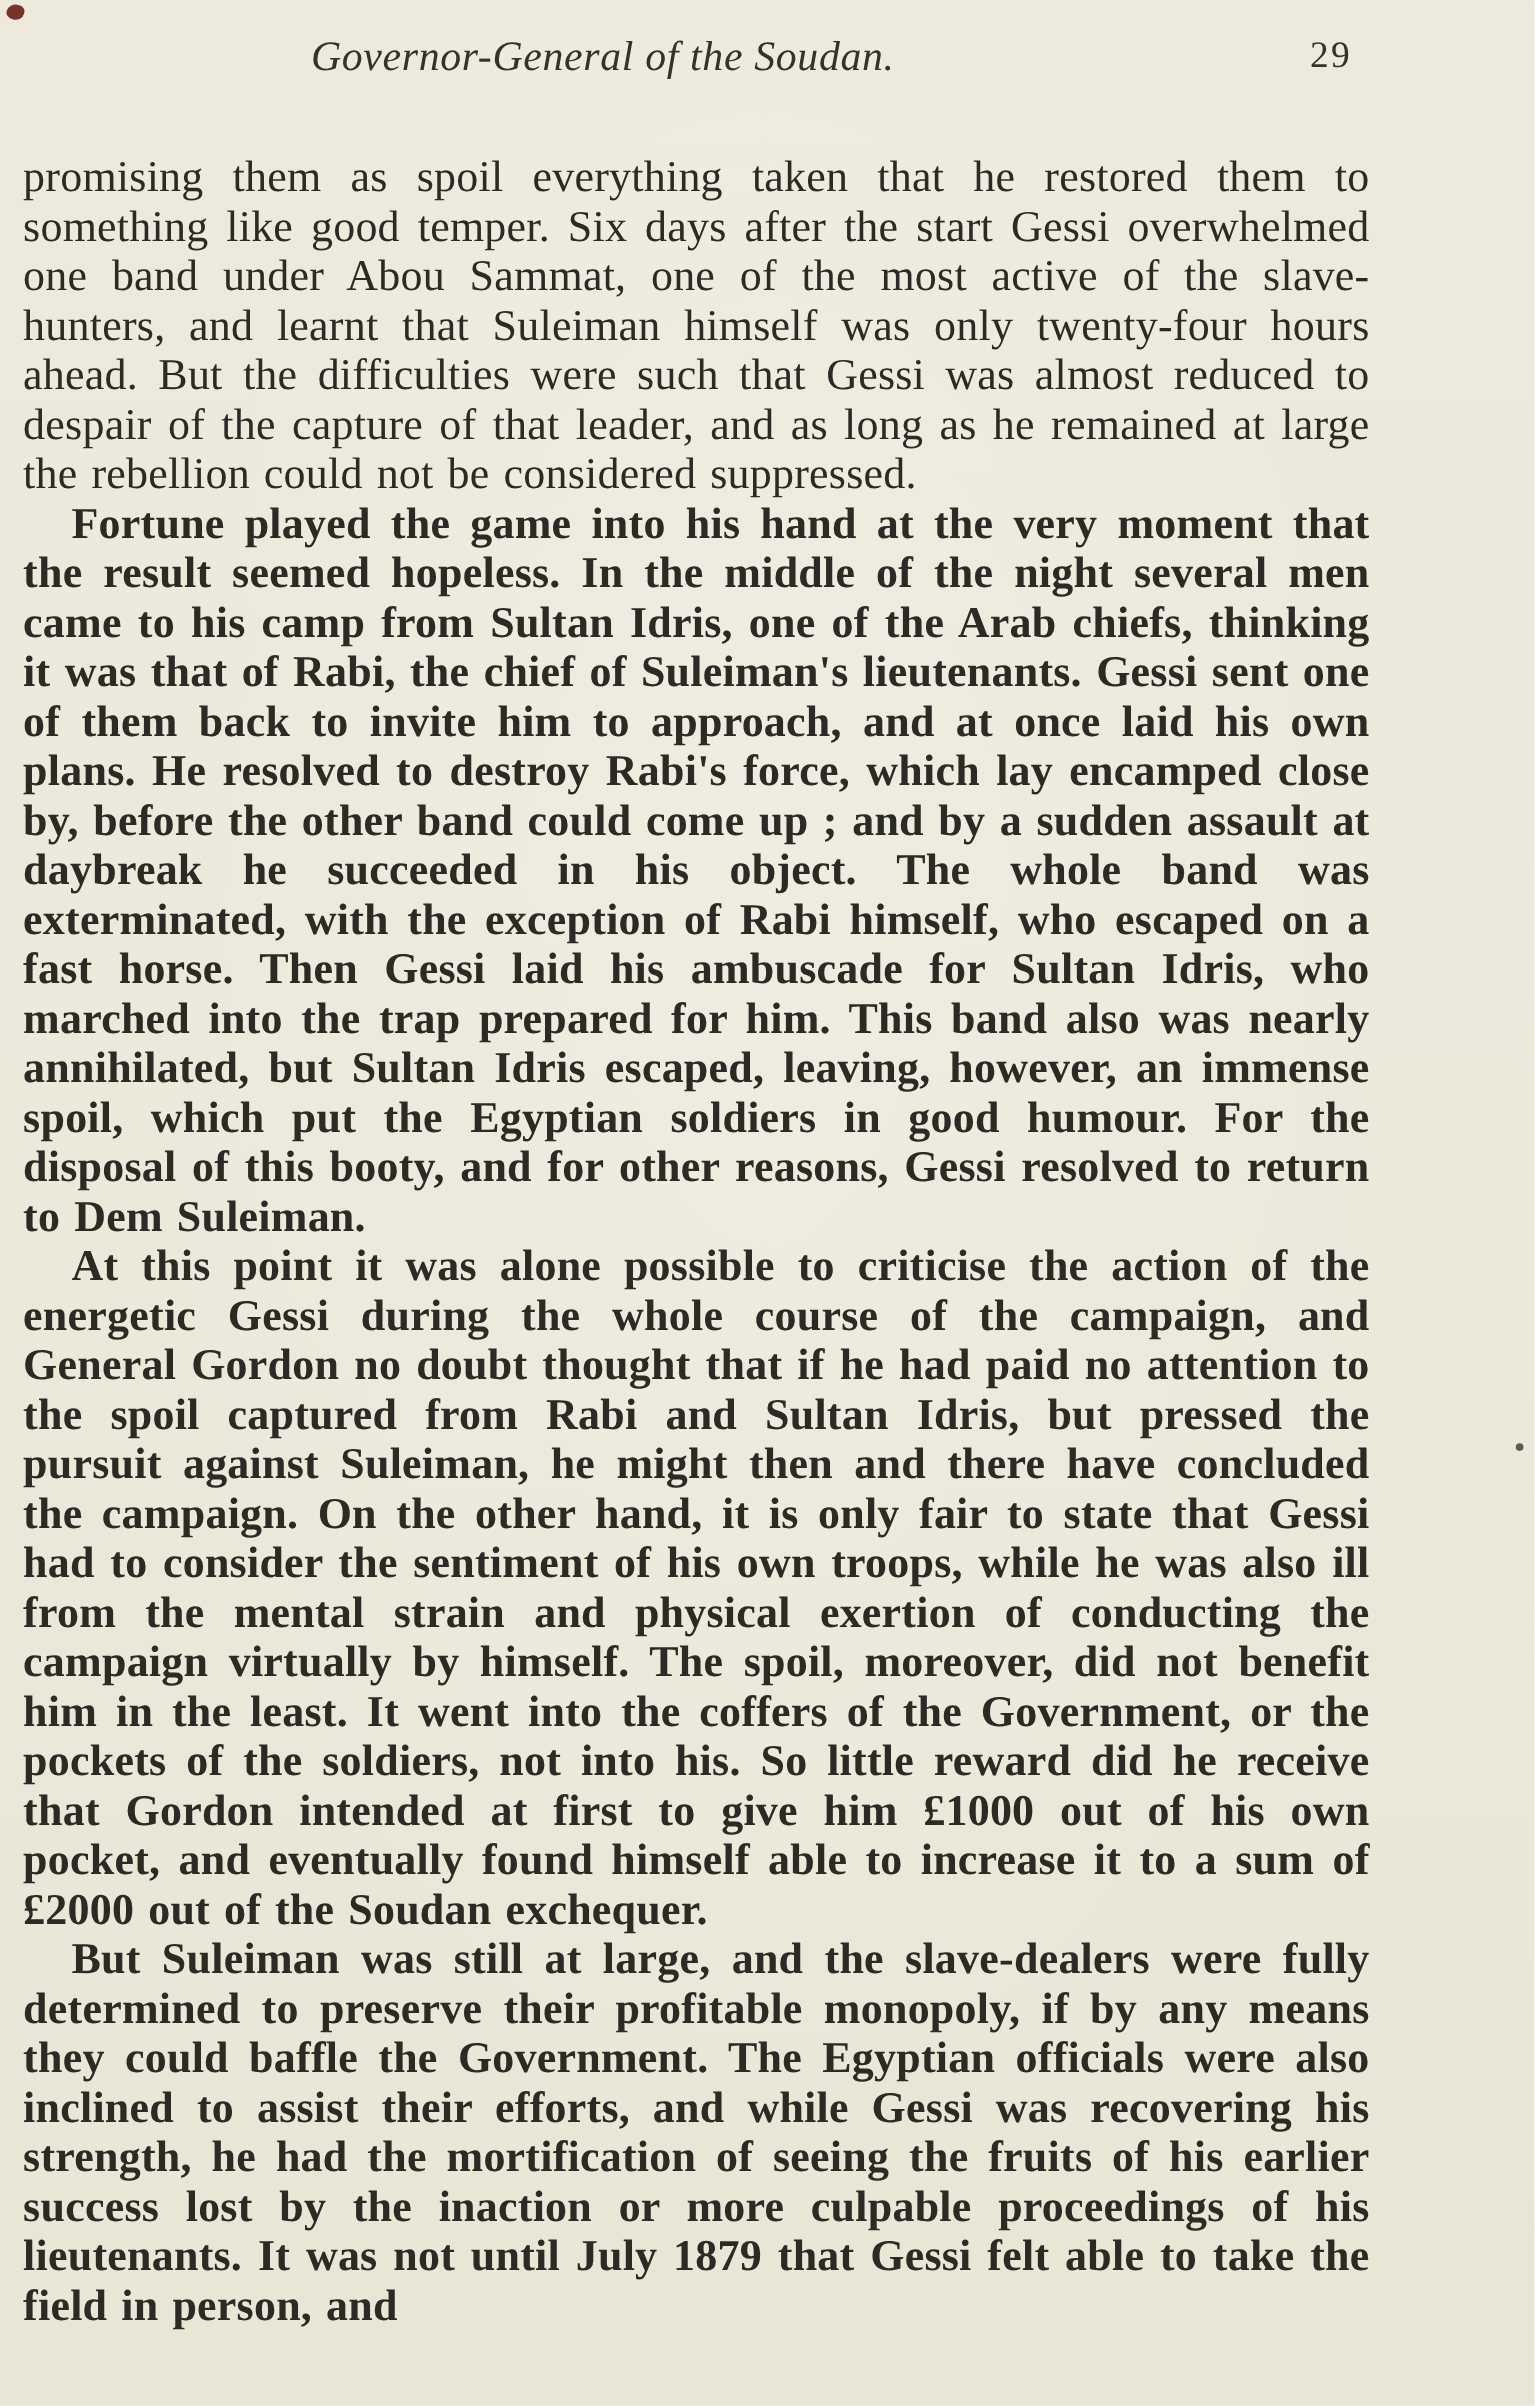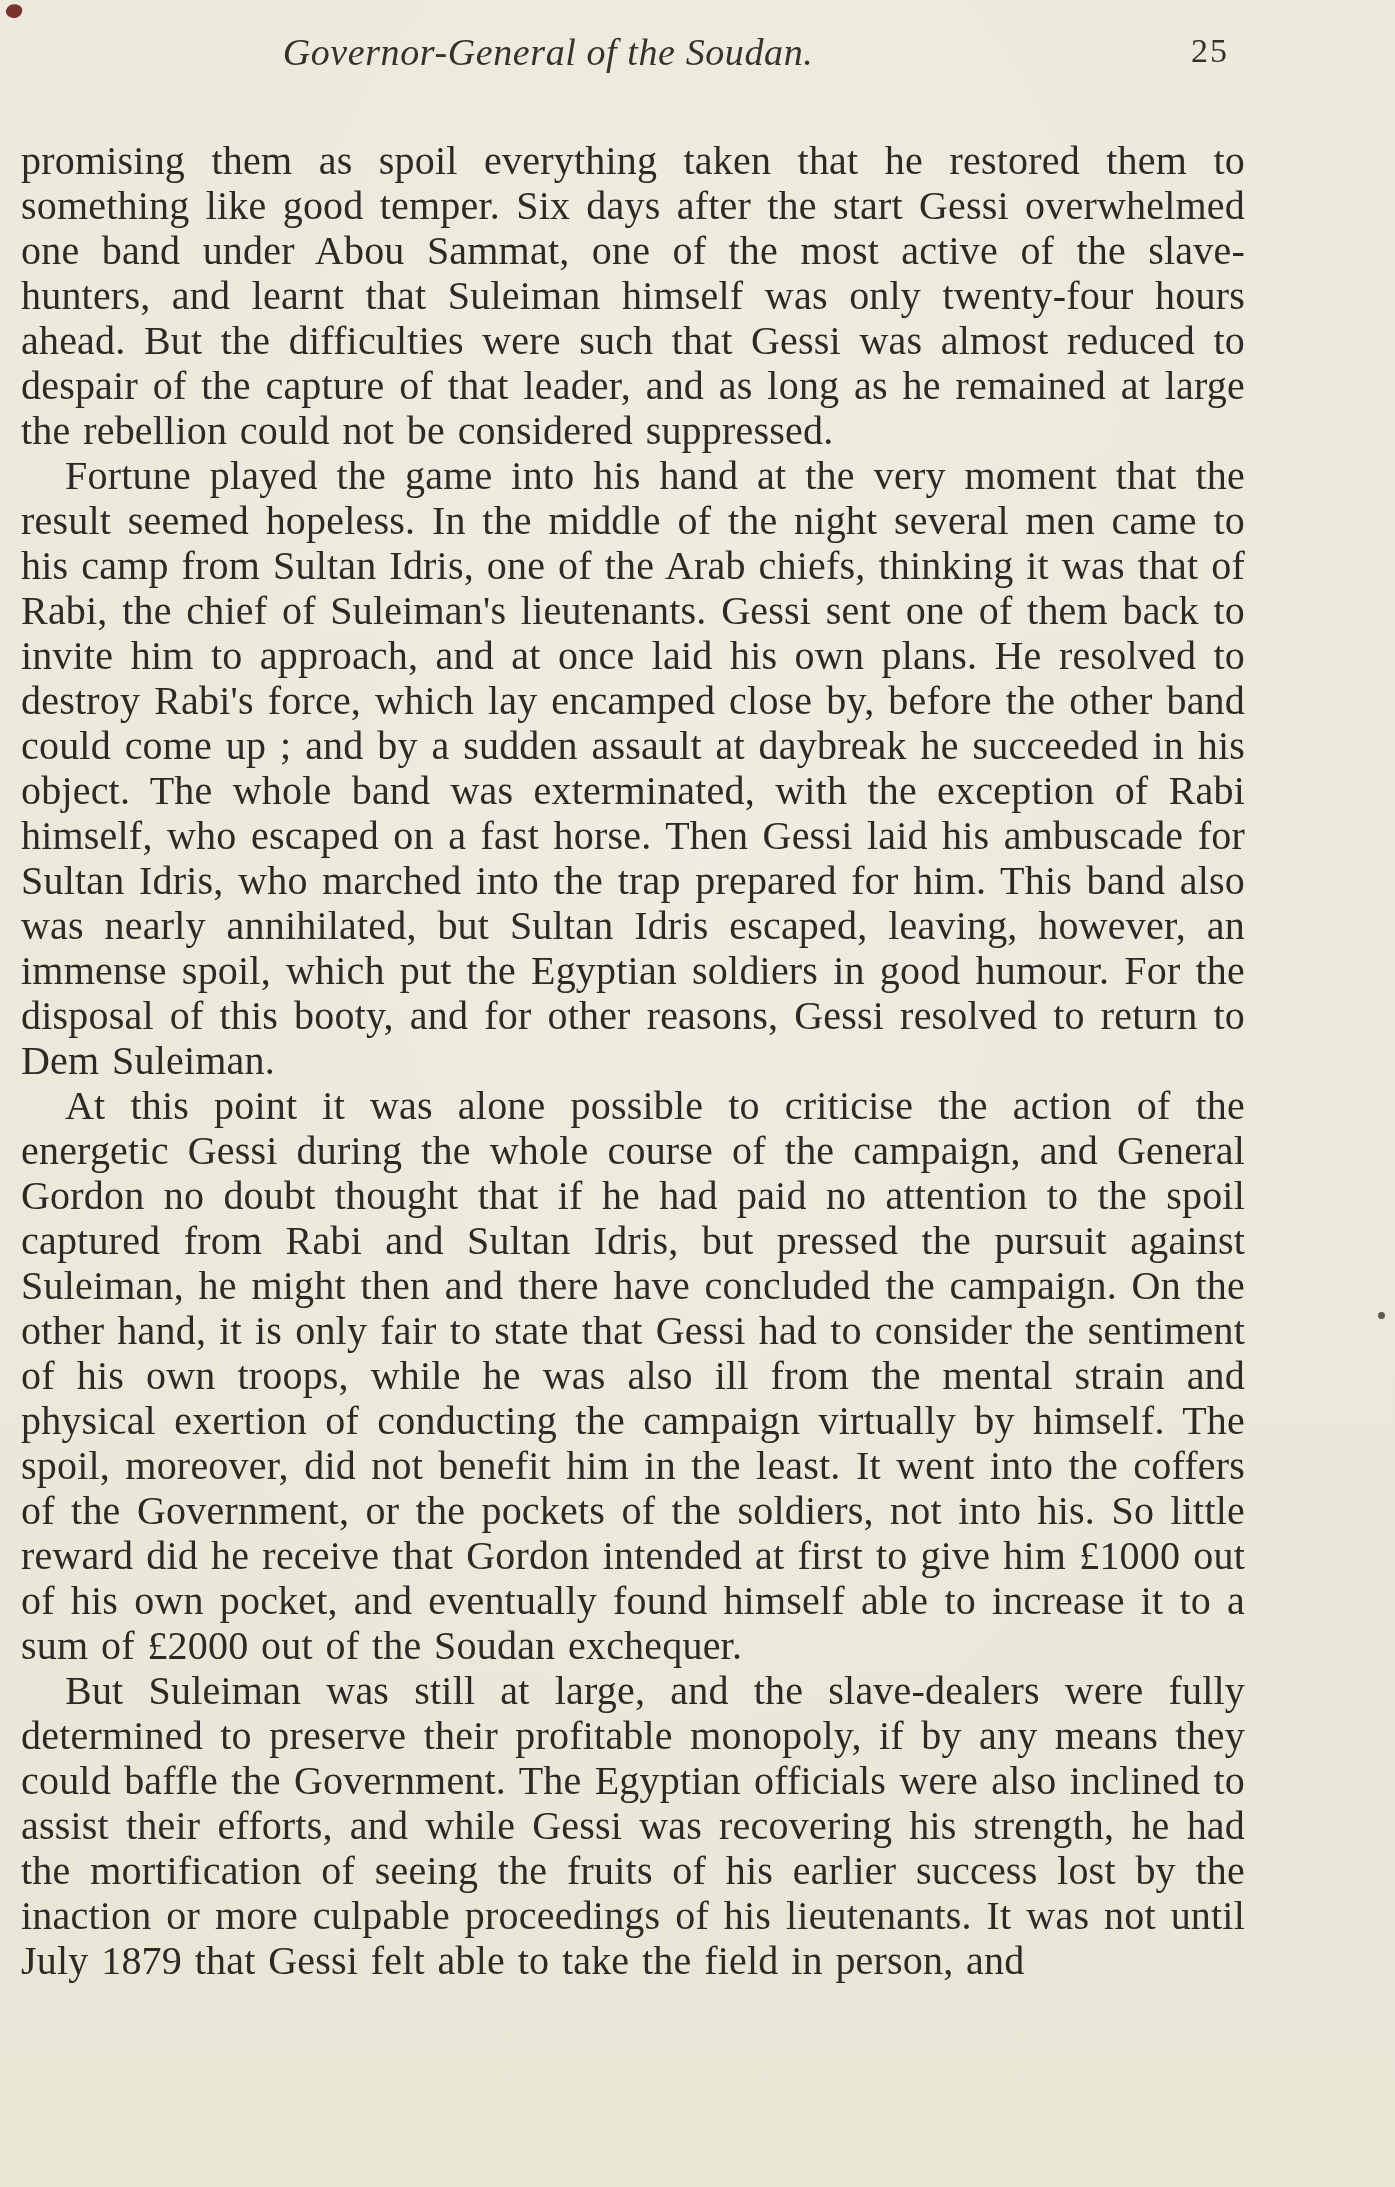--- a/index.html
+++ b/index.html
@@ -40,21 +40,21 @@
     color: #33322b;
   }
   .body-text p {
     margin: 0;
     font-size: 40px;
     line-height: 45px;
     text-align: justify;
     letter-spacing: 0.2px;
     word-spacing: 2.5px;
   }
-  .body-text p.indent { text-indent: 44px; }
+  .body-text p.indent { text-indent: 44px; font-weight: bold; }
   .blemish-corner {
     position: absolute;
     top: 4px;
     left: 6px;
     width: 16px;
     height: 14px;
     background: #6b1f18;
     border-radius: 60% 40% 55% 45%;
     transform: rotate(14deg);
     opacity: 0.9;
@@ -73,21 +73,21 @@
 </head>
 <body>
 
 <div class="page">
 
   <span class="blemish-corner"></span>
   <span class="speck-right"></span>
 
   <div class="header">
     <div class="header-title">Governor-General of the Soudan.</div>
-    <div class="page-number">25</div>
+    <div class="page-number">29</div>
   </div>
 
   <div class="body-text">
     <p>promising them as spoil everything taken that he restored them to something like good temper.  Six days after the start Gessi overwhelmed one band under Abou Sammat, one of the most active of the slave-hunters, and learnt that Suleiman himself was only twenty-four hours ahead.  But the difficulties were such that Gessi was almost reduced to despair of the capture of that leader, and as long as he remained at large the rebellion could not be considered suppressed.</p>
     <p class="indent">Fortune played the game into his hand at the very moment that the result seemed hopeless.  In the middle of the night several men came to his camp from Sultan Idris, one of the Arab chiefs, thinking it was that of Rabi, the chief of Suleiman's lieutenants.  Gessi sent one of them back to invite him to approach, and at once laid his own plans. He resolved to destroy Rabi's force, which lay encamped close by, before the other band could come up ; and by a sudden assault at daybreak he succeeded in his object.  The whole band was exterminated, with the exception of Rabi himself, who escaped on a fast horse. Then Gessi laid his ambuscade for Sultan Idris, who marched into the trap prepared for him.  This band also was nearly annihilated, but Sultan Idris escaped, leaving, however, an immense spoil, which put the Egyptian soldiers in good humour.  For the disposal of this booty, and for other reasons, Gessi resolved to return to Dem Suleiman.</p>
     <p class="indent">At this point it was alone possible to criticise the action of the energetic Gessi during the whole course of the campaign, and General Gordon no doubt thought that if he had paid no attention to the spoil captured from Rabi and Sultan Idris, but pressed the pursuit against Suleiman, he might then and there have concluded the campaign.  On the other hand, it is only fair to state that Gessi had to consider the sentiment of his own troops, while he was also ill from the mental strain and physical exertion of conducting the campaign virtually by himself. The spoil, moreover, did not benefit him in the least.  It went into the coffers of the Government, or the pockets of the soldiers, not into his. So little reward did he receive that Gordon intended at first to give him £1000 out of his own pocket, and eventually found himself able to increase it to a sum of £2000 out of the Soudan exchequer.</p>
     <p class="indent">But Suleiman was still at large, and the slave-dealers were fully determined to preserve their profitable monopoly, if by any means they could baffle the Government.  The Egyptian officials were also inclined to assist their efforts, and while Gessi was recovering his strength, he had the mortification of seeing the fruits of his earlier success lost by the inaction or more culpable proceedings of his lieutenants.  It was not until July 1879 that Gessi felt able to take the field in person, and</p>
   </div>
 
 </div>

